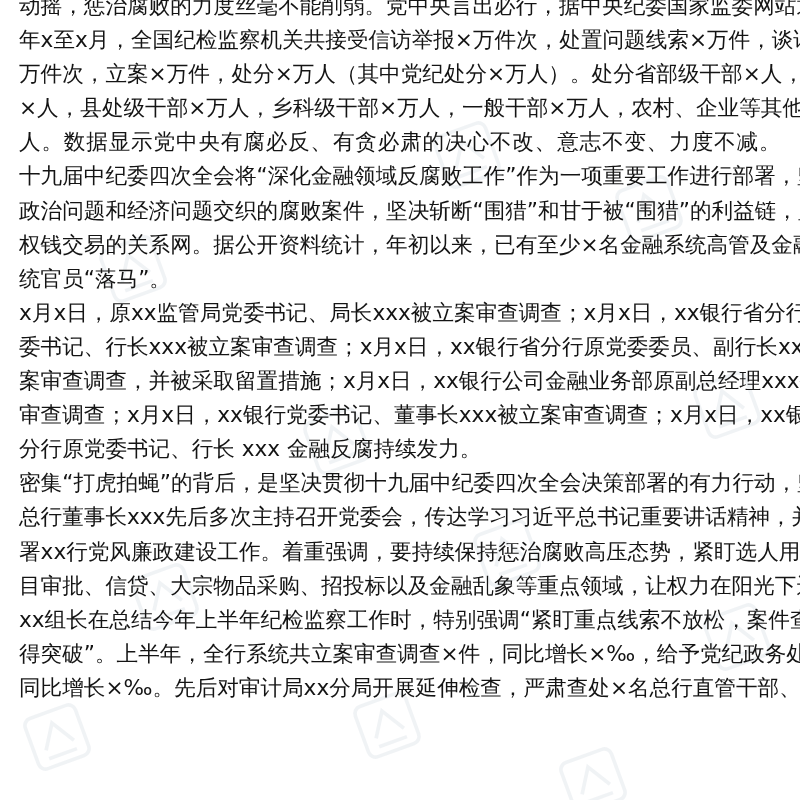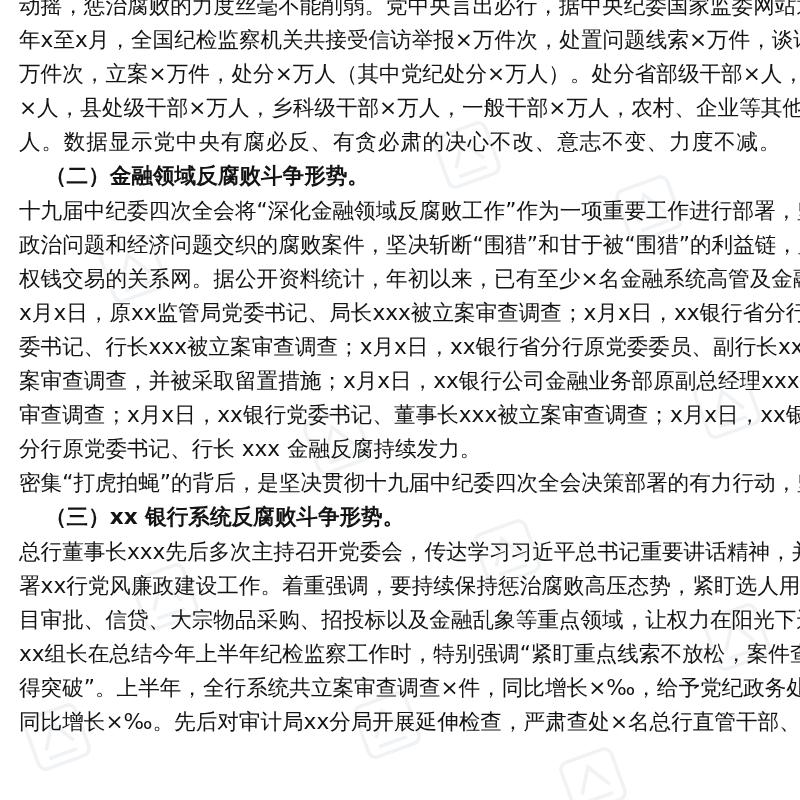--- a/index.html
+++ b/index.html
@@ -364,21 +364,20 @@
         <span>志</span>
         <span>不</span>
         <span>变</span>
         <span>、</span>
         <span>力</span>
         <span>度</span>
         <span>不</span>
         <span>减</span>
         <span>。</span>
       </div>
-      <div class="line heading">（二）金融领域反腐败斗争形势。</div>
       <div class="line just">
         <span>十</span>
         <span>九</span>
         <span>届</span>
         <span>中</span>
         <span>纪</span>
         <span>委</span>
         <span>四</span>
         <span>次</span>
         <span>全</span>
@@ -485,20 +484,21 @@
         <span>金</span>
         <span>融</span>
         <span>系</span>
         <span>统</span>
         <span>高</span>
         <span>管</span>
         <span>及</span>
         <span>金</span>
         <span>融</span>
       </div>
+      <div class="line">统官员“落马”。</div>
       <div class="line just">
         <span>x</span>
         <span> </span>
         <span>月</span>
         <span> </span>
         <span>x</span>
         <span> </span>
         <span>日</span>
         <span>，</span>
         <span>原</span>
@@ -731,21 +731,20 @@
         <span>部</span>
         <span>署</span>
         <span>的</span>
         <span>有</span>
         <span>力</span>
         <span>行</span>
         <span>动</span>
         <span>，</span>
         <span>坚</span>
       </div>
-      <div class="line heading">（三）xx 银行系统反腐败斗争形势。</div>
       <div class="line just">
         <span>总</span>
         <span>行</span>
         <span>董</span>
         <span>事</span>
         <span>长</span>
         <span> </span>
         <span>x</span>
         <span>x</span>
         <span>x</span>

